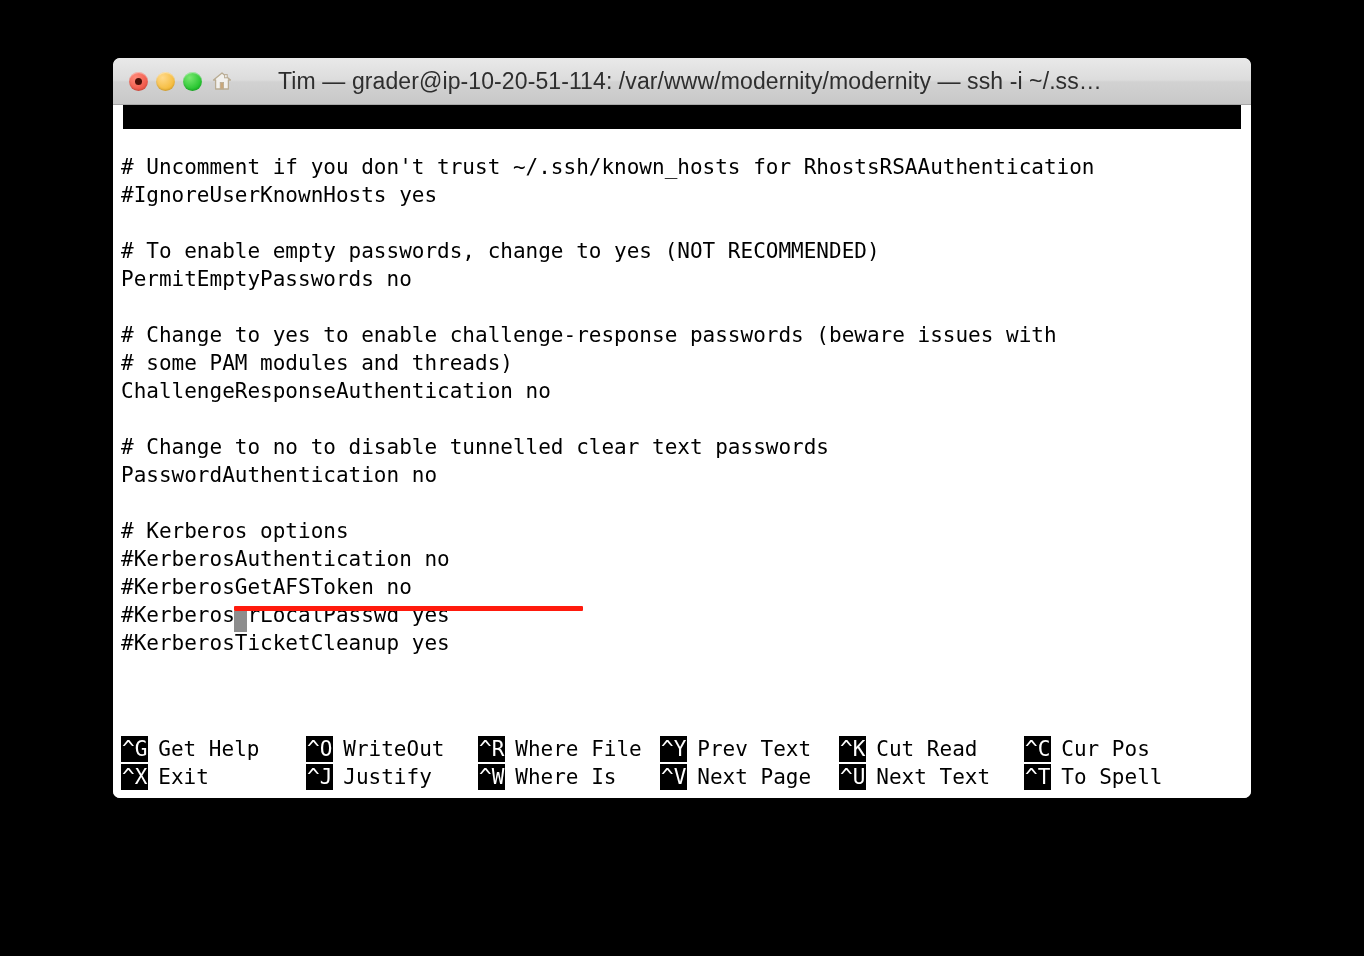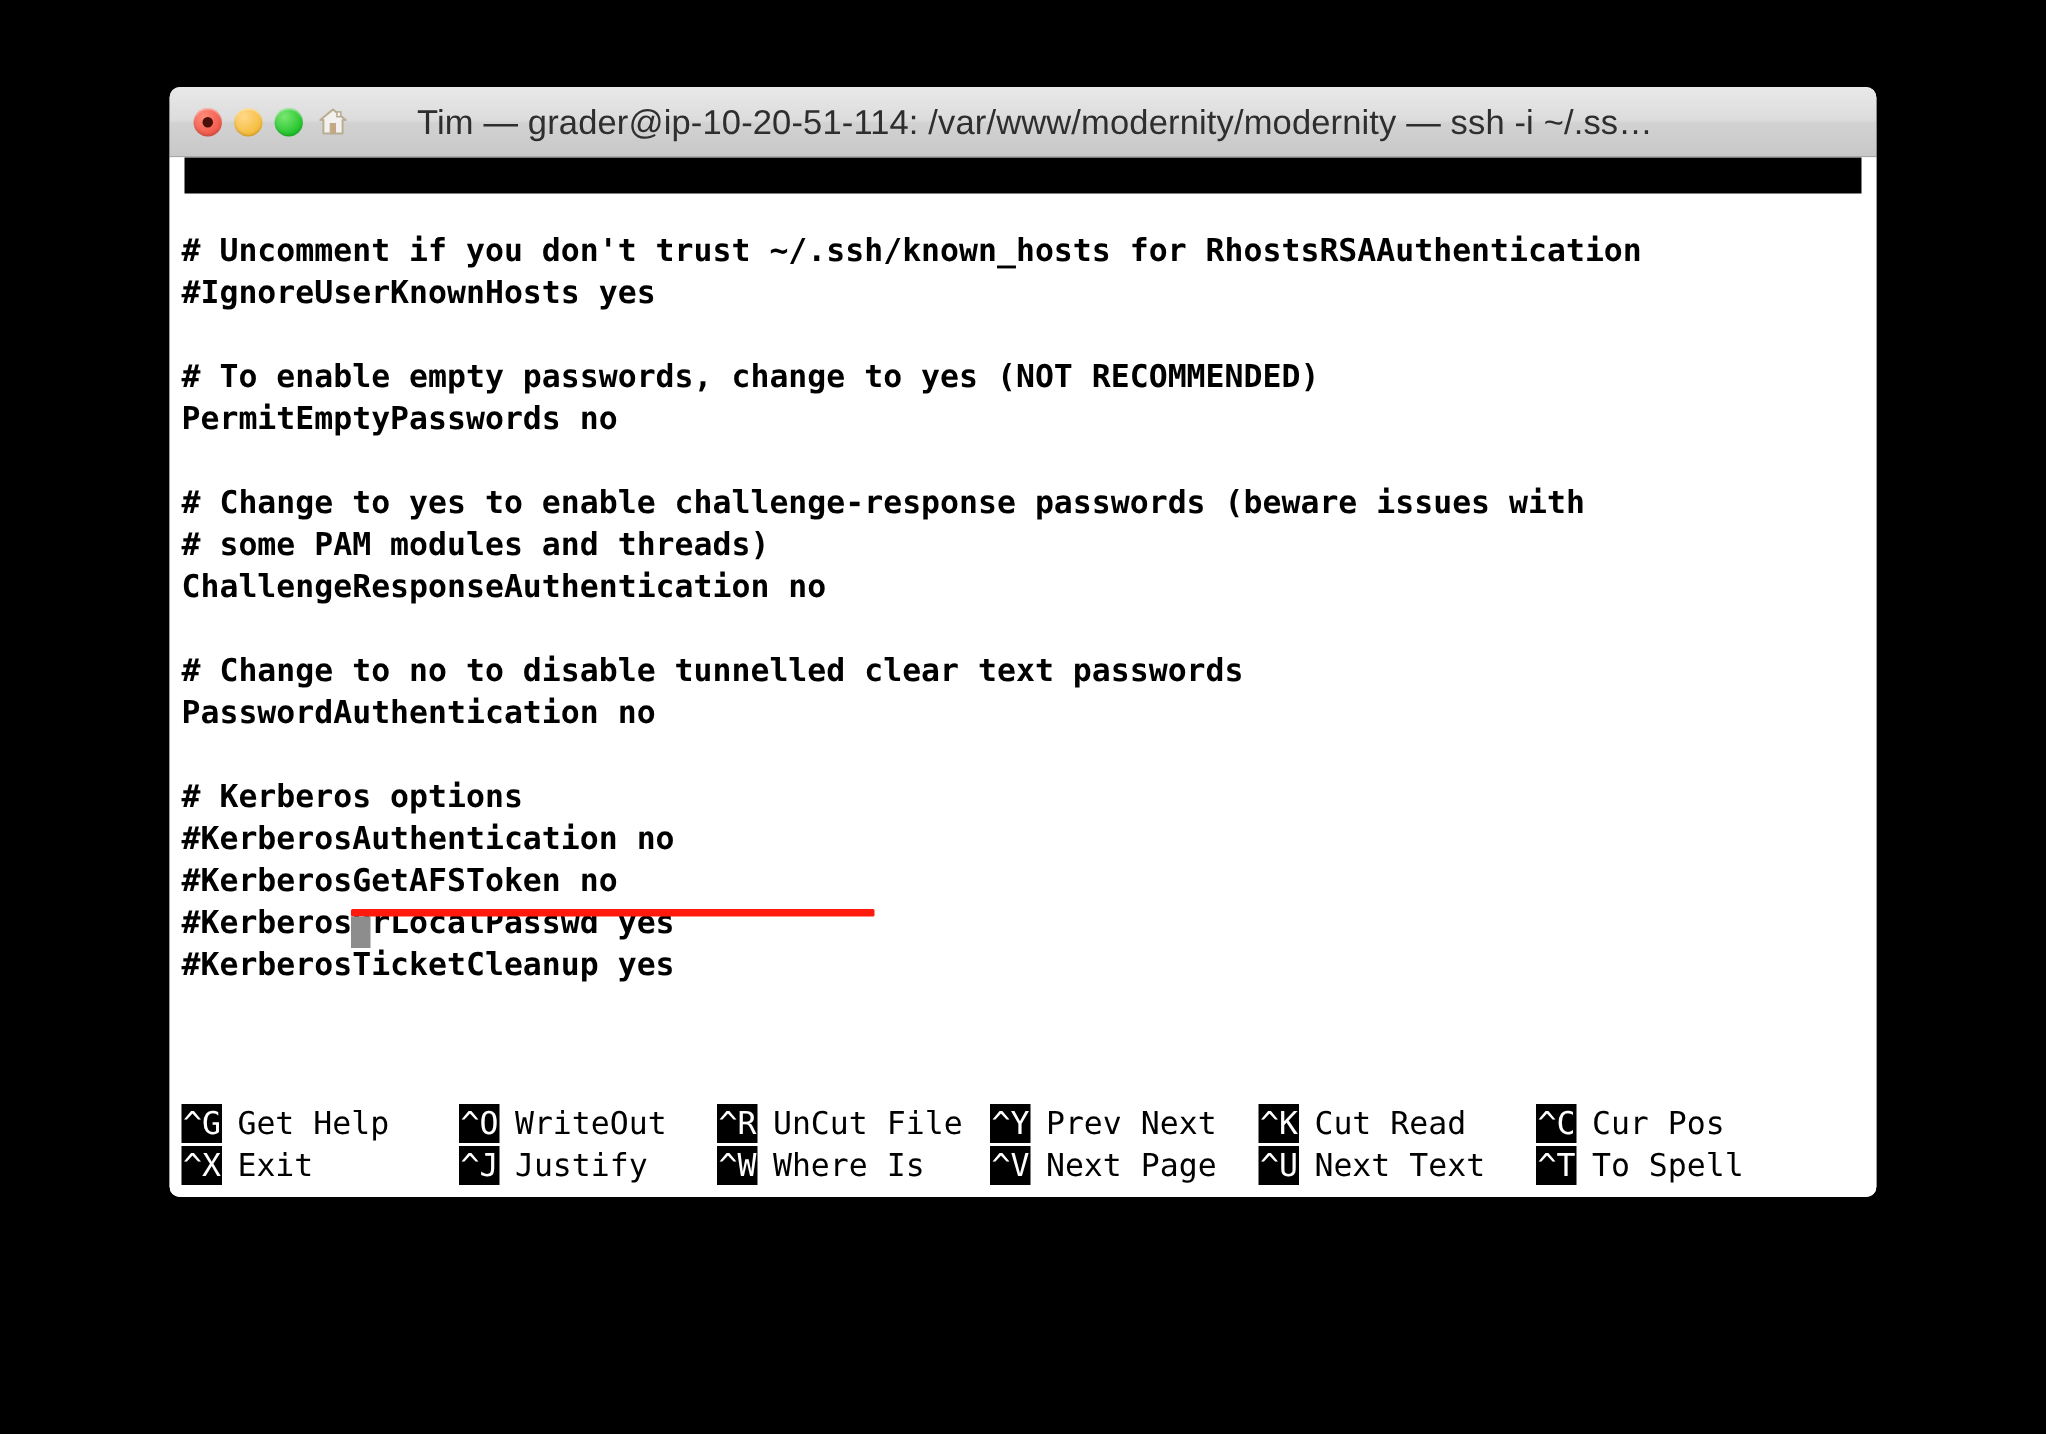--- a/index.html
+++ b/index.html
@@ -128,21 +128,20 @@
     line-height: 28px;
     color: #000000;
     white-space: pre;
     letter-spacing: 0px;
   }
   .line {
     height: 28px;
     padding-left: 0px;
     position: relative;
     white-space: pre;
-    font-weight: bold;
   }
   .line-text { display: inline-block; }
 
   
   #password-underline {
     position: absolute;
     left: 121px;
     top: 501px;
     width: 349px;
     height: 5px;
@@ -226,22 +225,22 @@
 
     <div id="editor"><div class="line"><span class="line-text"># Uncomment if you don't trust ~/.ssh/known_hosts for RhostsRSAAuthentication</span></div><div class="line"><span class="line-text">#IgnoreUserKnownHosts yes</span></div><div class="line"><span class="line-text"></span></div><div class="line"><span class="line-text"># To enable empty passwords, change to yes (NOT RECOMMENDED)</span></div><div class="line"><span class="line-text">PermitEmptyPasswords no</span></div><div class="line"><span class="line-text"></span></div><div class="line"><span class="line-text"># Change to yes to enable challenge-response passwords (beware issues with</span></div><div class="line"><span class="line-text"># some PAM modules and threads)</span></div><div class="line"><span class="line-text">ChallengeResponseAuthentication no</span></div><div class="line"><span class="line-text"></span></div><div class="line"><span class="line-text"># Change to no to disable tunnelled clear text passwords</span></div><div class="line"><span class="line-text">PasswordAuthentication no</span></div><div class="line"><span class="line-text"></span></div><div class="line"><span class="line-text"># Kerberos options</span></div><div class="line"><span class="line-text">#KerberosAuthentication no</span></div><div class="line"><span class="line-text">#KerberosGetAFSToken no</span></div><div class="line"><span class="line-text">#KerberosOrLocalPasswd yes</span></div><div class="line"><span class="line-text">#KerberosTicketCleanup yes</span></div></div>
 
     <div id="password-underline"></div>
     <div id="cursor-block"></div>
 
     <div id="shortcut-bar">
       <div class="shortcut-row" id="shortcut-row-1">
           <div class="sc" style="width: 185px;"><span class="sc-key">^G</span><span class="sc-label">Get Help</span></div>
           <div class="sc" style="width: 172px;"><span class="sc-key">^O</span><span class="sc-label">WriteOut</span></div>
-          <div class="sc" style="width: 182px;"><span class="sc-key">^R</span><span class="sc-label">UnCut File</span></div>
-          <div class="sc" style="width: 179px;"><span class="sc-key">^Y</span><span class="sc-label">Prev Next</span></div>
+          <div class="sc" style="width: 182px;"><span class="sc-key">^R</span><span class="sc-label">Where File</span></div>
+          <div class="sc" style="width: 179px;"><span class="sc-key">^Y</span><span class="sc-label">Prev Text</span></div>
           <div class="sc" style="width: 185px;"><span class="sc-key">^K</span><span class="sc-label">Cut Read</span></div>
           <div class="sc" style="width: 160px;"><span class="sc-key">^C</span><span class="sc-label">Cur Pos</span></div>
         </div>
       <div class="shortcut-row" id="shortcut-row-2">
           <div class="sc" style="width: 185px;"><span class="sc-key">^X</span><span class="sc-label">Exit</span></div>
           <div class="sc" style="width: 172px;"><span class="sc-key">^J</span><span class="sc-label">Justify</span></div>
           <div class="sc" style="width: 182px;"><span class="sc-key">^W</span><span class="sc-label">Where Is</span></div>
           <div class="sc" style="width: 179px;"><span class="sc-key">^V</span><span class="sc-label">Next Page</span></div>
           <div class="sc" style="width: 185px;"><span class="sc-key">^U</span><span class="sc-label">Next Text</span></div>
           <div class="sc" style="width: 160px;"><span class="sc-key">^T</span><span class="sc-label">To Spell</span></div>

